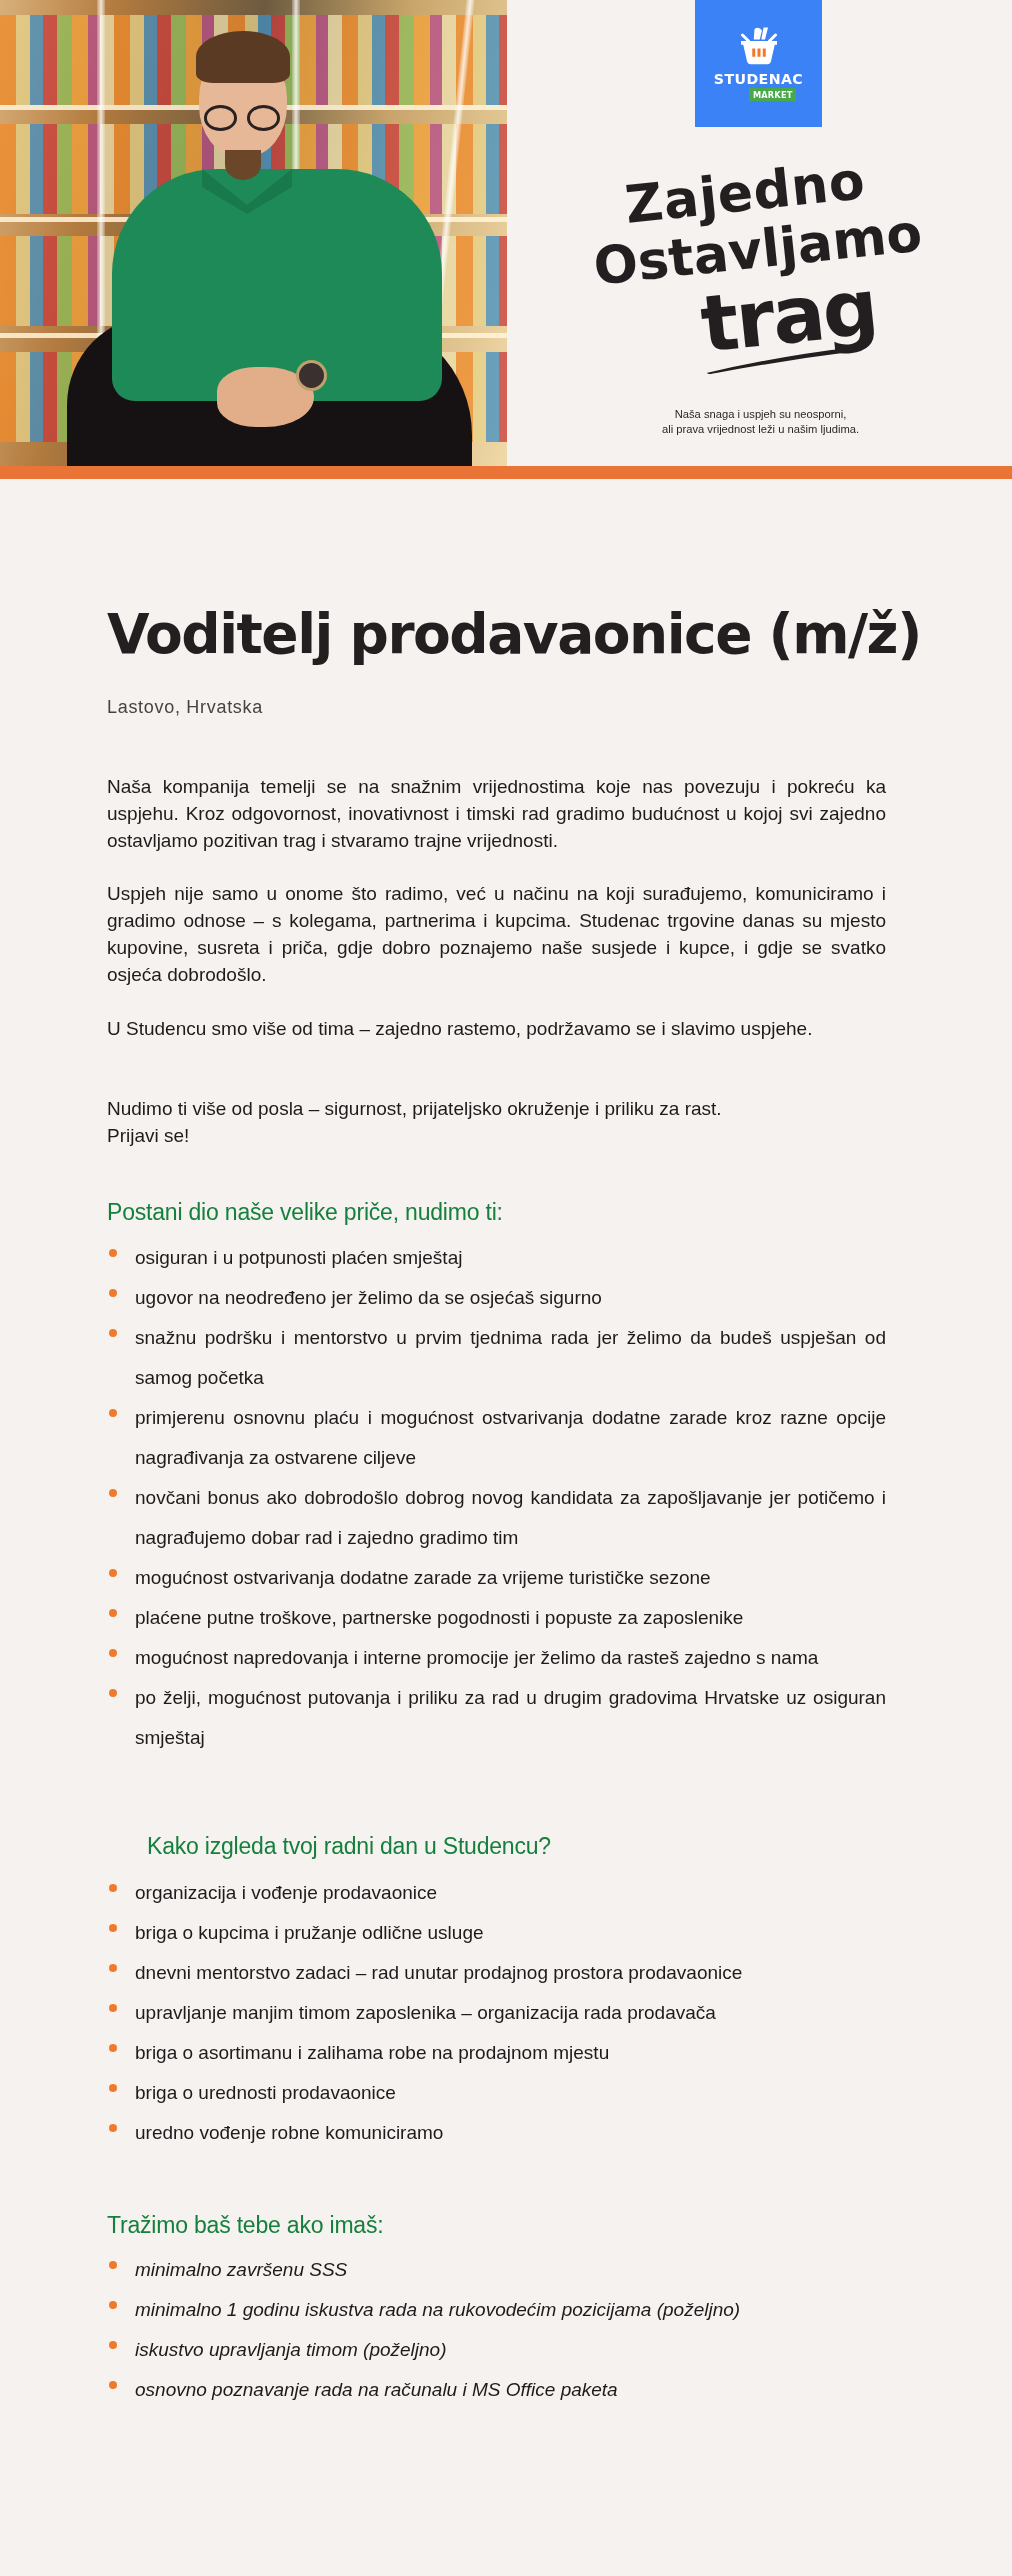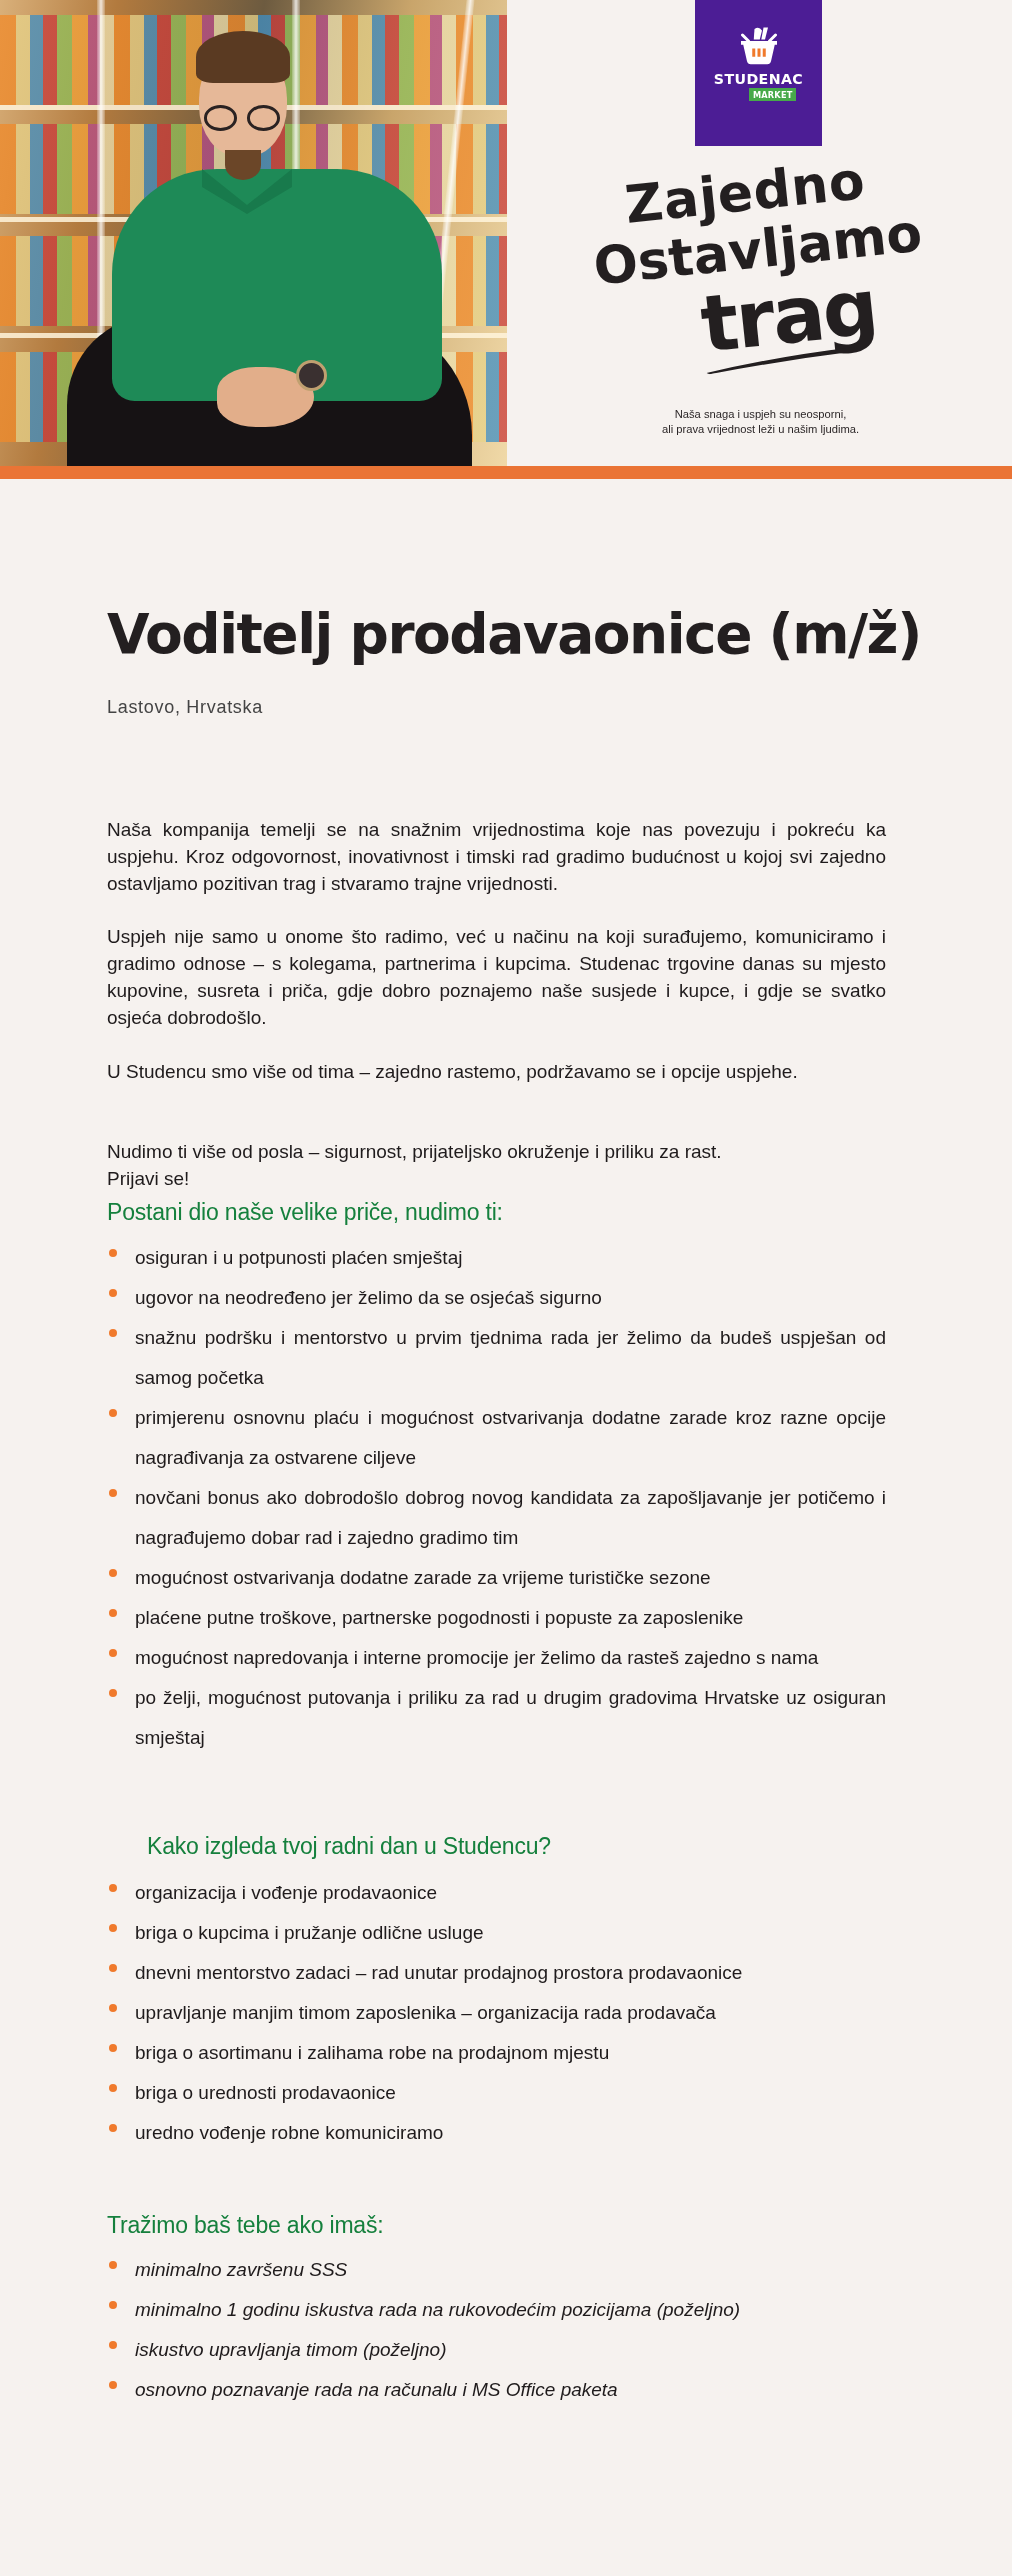--- a/index.html
+++ b/index.html
@@ -78,22 +78,22 @@
     position: absolute; left: 296px; top: 360px; width: 31px; height: 31px;
     background: #3a3030; border: 3px solid #c0a070; border-radius: 50%;
   }
 
   .orange-band {
     position: absolute; left: 0; top: 466px; width: 1012px; height: 12.7px;
     background: #ea7435;
   }
 
   .logo-box {
-    position: absolute; left: 695px; top: 0; width: 127px; height: 146px;
-    background: #4c1d95;
+    position: absolute; left: 695px; top: 0; width: 127px; height: 127px;
+    background: #3b82f6;
     display: flex; flex-direction: column; align-items: center;
   }
   .logo-box .basket { margin-top: 25.5px; width: 42px; height: 39px; }
   .logo-name {
     margin-top: 6px; color: #fff; font-weight: 700; font-size: 14.2px; letter-spacing: 0.4px;
     font-family: "DejaVu Sans", sans-serif;
   }
   .logo-market {
     margin-top: 1.5px; margin-left: 28.5px; background: #47a94a; color: #fff;
     font-weight: 700; font-size: 8.2px; padding: 1.5px 3.7px; letter-spacing: 0.2px;
@@ -126,21 +126,21 @@
     position: absolute; left: 0; top: 607px; white-space: nowrap;
     font-family: "DejaVu Sans", sans-serif; font-weight: 700; font-size: 55px;
     letter-spacing: -1.5px; color: #231f20; line-height: 1;
   }
   .job-location {
     position: absolute; left: 0; top: 697px; font-size: 18px; color: #444;
     letter-spacing: 0.7px; font-weight: 300;
   }
   .para {
     position: absolute; left: 0; width: 779px;
-    font-size: 19px; line-height: 27px; text-align: justify; color: #1f1b1c; margin-top: 43px;
+    font-size: 19px; line-height: 27px; text-align: justify; color: #1f1b1c;
   }
   .p1 { top: 773px; }
   .p2 { top: 880px; }
   .p3 { top: 1015px; }
   .p4 { top: 1095px; text-align: left; }
 
   .section-heading {
     position: absolute; left: 0; font-weight: 400; font-size: 23px; color: #15803d;
     letter-spacing: -0.2px;
   }
@@ -226,21 +226,21 @@
 
   <div class="orange-band"></div>
 </header>
 
 <main class="content">
   <h1 class="job-title">Voditelj prodavaonice (m/ž)</h1>
   <div class="job-location">Lastovo, Hrvatska</div>
 
   <p class="para p1">Naša kompanija temelji se na snažnim vrijednostima koje nas povezuju i pokreću ka uspjehu. Kroz odgovornost, inovativnost i timski rad gradimo budućnost u kojoj svi zajedno ostavljamo pozitivan trag i stvaramo trajne vrijednosti.</p>
   <p class="para p2">Uspjeh nije samo u onome što radimo, već u načinu na koji surađujemo, komuniciramo i gradimo odnose – s kolegama, partnerima i kupcima. Studenac trgovine danas su mjesto kupovine, susreta i priča, gdje dobro poznajemo naše susjede i kupce, i gdje se svatko osjeća dobrodošlo.</p>
-  <p class="para p3">U Studencu smo više od tima – zajedno rastemo, podržavamo se i opcije uspjehe.</p>
+  <p class="para p3">U Studencu smo više od tima – zajedno rastemo, podržavamo se i slavimo uspjehe.</p>
   <div class="para p4">
     <div>Nudimo ti više od posla – sigurnost, prijateljsko okruženje i priliku za rast.</div>
     <div>Prijavi se!</div>
   </div>
 
   <h2 class="section-heading h1">Postani dio naše velike priče, nudimo ti:</h2>
   <ul class="bullets b1">
     <li><span class="dot"></span><span>osiguran i u potpunosti plaćen smještaj</span></li>
     <li><span class="dot"></span><span>ugovor na neodređeno jer želimo da se osjećaš sigurno</span></li>
     <li><span class="dot"></span><span>snažnu podršku i mentorstvo u prvim tjednima rada jer želimo da budeš uspješan od samog početka</span></li>

